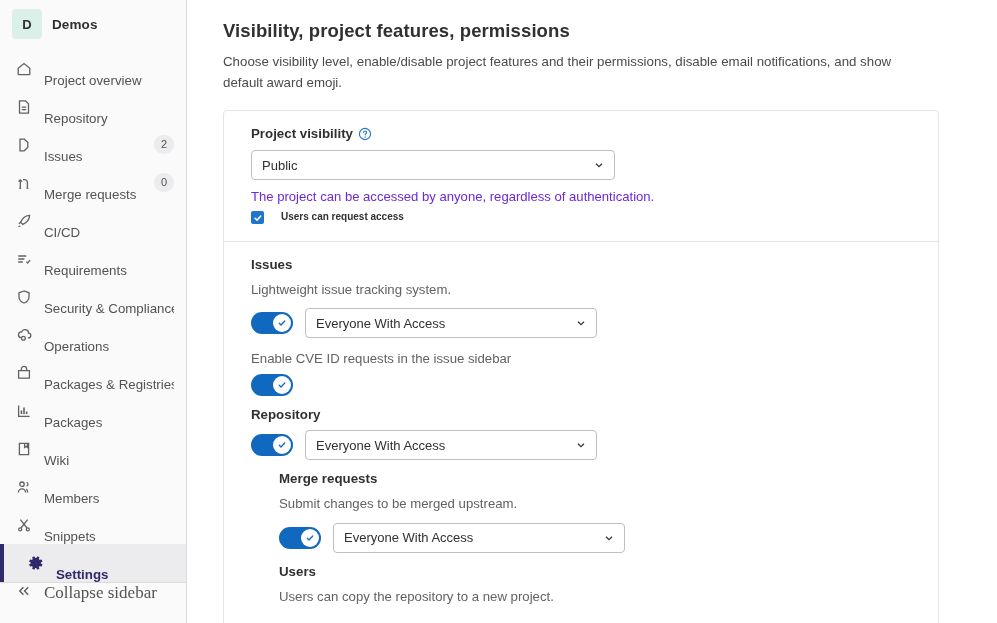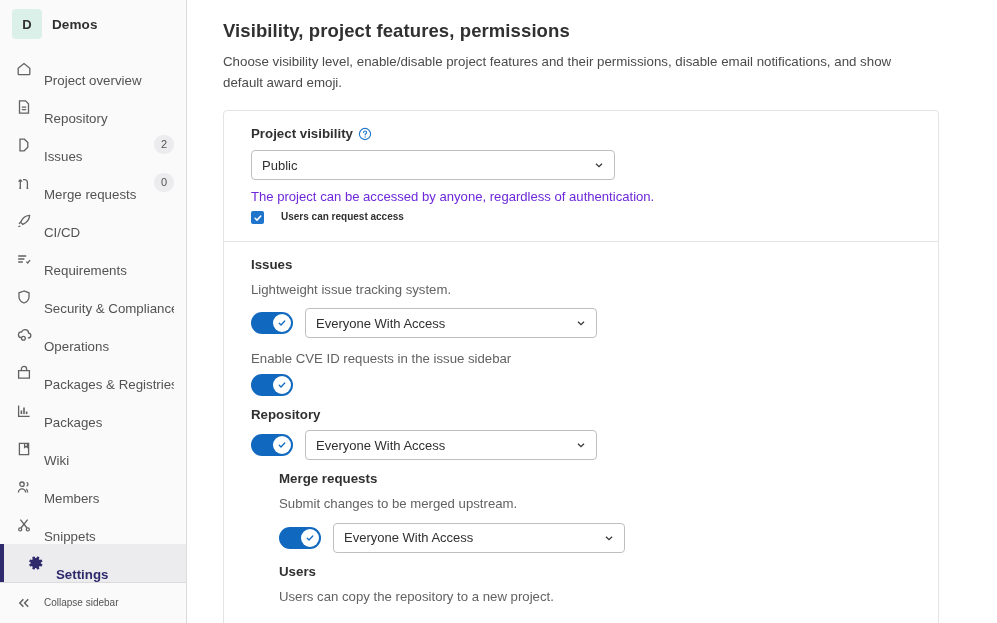--- a/index.html
+++ b/index.html
@@ -75,24 +75,25 @@
   }
   .sb-item.active .ico { color: #2f2a6b; }
   .sb-item.active::before {
     content: ""; position: absolute;
     left: 0; top: 0; bottom: 0; width: 4px;
     background: #2f2a6b;
   }
   .sb-footer {
     border-top: 1px solid #dbdbdb;
     height: 42px;
-    display: flex; align-items: center;
+    display: flex; 
     padding: 0 12px 0 16px;
-    color: #535353; font-size: 10px;
+    color: #535353; font-size: 17px;
     cursor: pointer;
+    font-family: Liberation Serif, serif;
   }
   .sb-footer .ico {
     width: 16px; height: 16px; min-width: 16px;
     margin-right: 12px; color: #626262;
     display: flex; align-items: center; justify-content: center;
   }
 
   
   .main {
     flex: 1; height: 623px;

